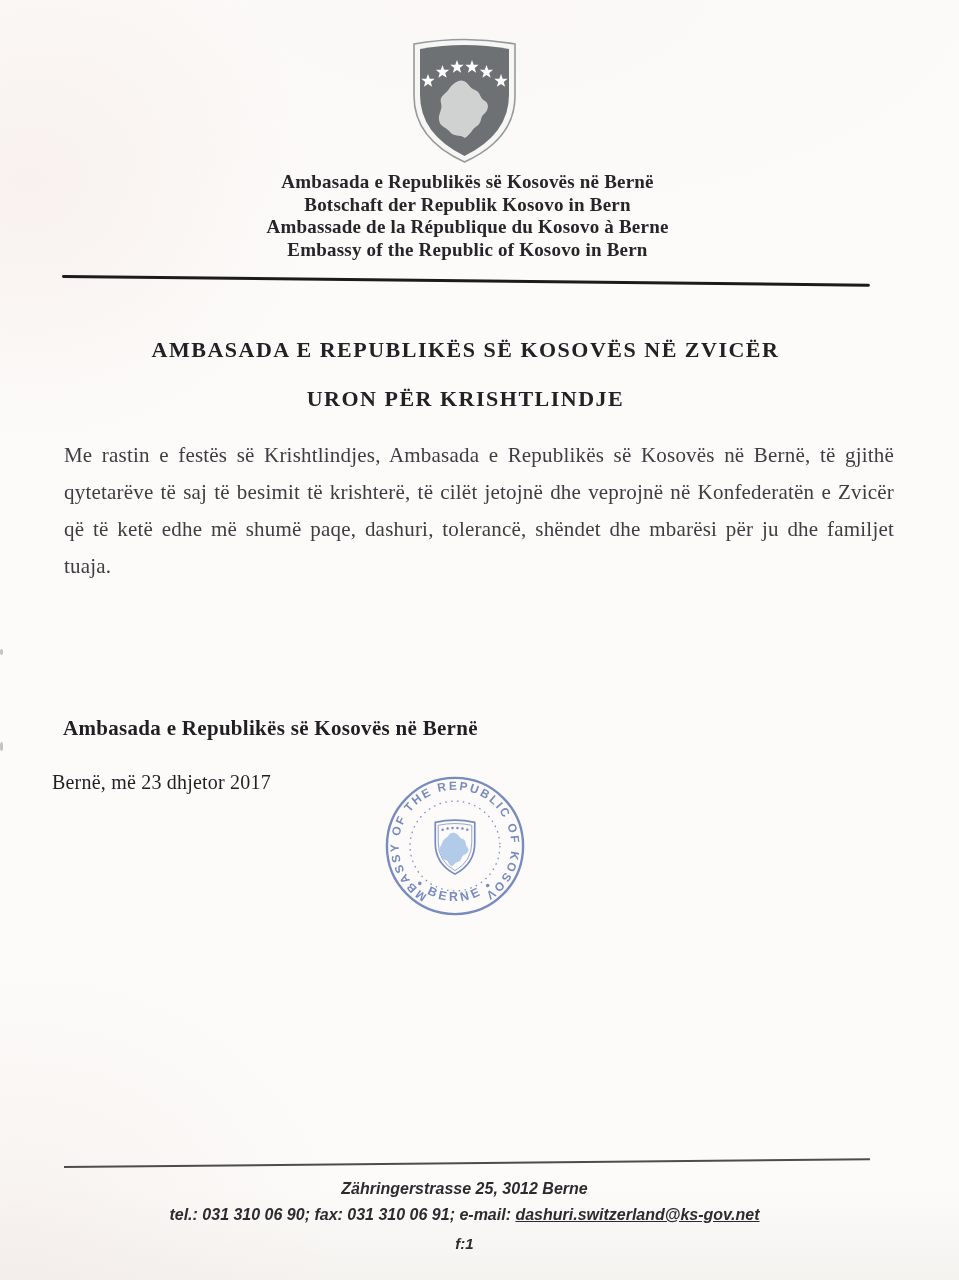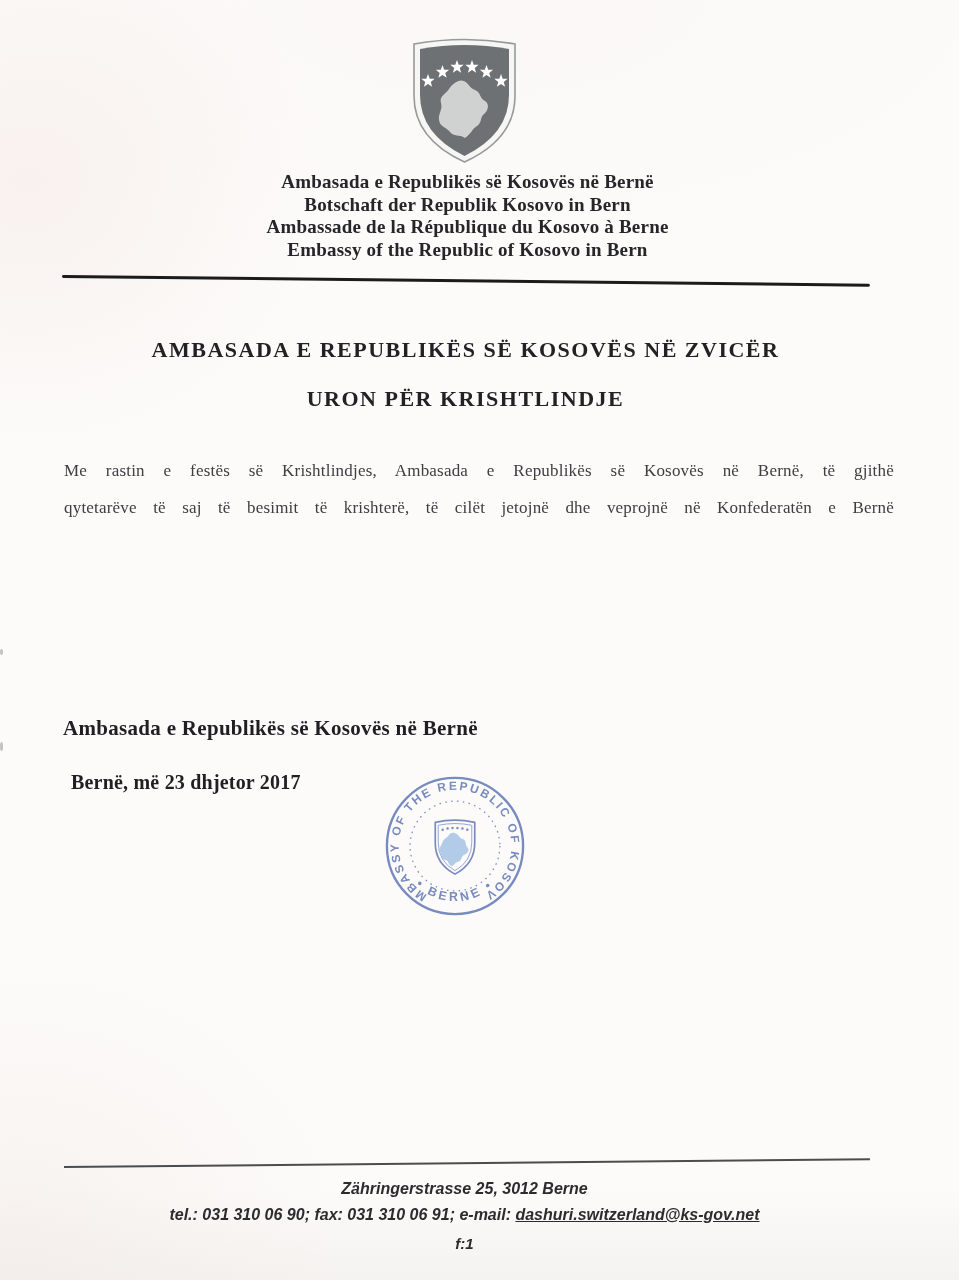--- a/index.html
+++ b/index.html
@@ -33,33 +33,33 @@
     border-radius:2px;
   }
   .doc-title{
     position:absolute;top:337px;left:0;width:100%;
     text-align:center;transform:translateX(-14px);
     font-weight:bold;font-size:22px;color:#222226;
     letter-spacing:1.5px;
   }
   .doc-title .t2{margin-top:23px;}
   .body-text{
-    position:absolute;top:452px;left:64px;width:830px;
-    font-size:17px;line-height:37px;color:#3d3d42;
+    position:absolute;top:437px;left:64px;width:830px;
+    font-size:21px;line-height:37px;color:#3d3d42;
     letter-spacing:.2px;
   }
   .body-text .bline{text-align:justify;text-align-last:justify;}
   .body-text .bline.last{text-align-last:left;}
   .sig-org{
     position:absolute;top:716px;left:63px;
     font-weight:bold;font-size:21px;color:#1f1f24;letter-spacing:.3px;
   }
   .sig-date{
-    position:absolute;top:771px;left:71px;
-    font-weight:bold;font-size:20px;color:#1f1f24;letter-spacing:.2px;
+    position:absolute;top:771px;left:52px;
+    font-weight:normal;font-size:20px;color:#1f1f24;letter-spacing:.2px;
   }
   .stamp{position:absolute;left:381px;top:772px;width:148px;height:148px;opacity:.92;}
   .stamp text{
     font-family:"Liberation Sans", sans-serif;
     fill:#6d82bb;
   }
   .stamp .arc-top{font-size:12px;letter-spacing:2.2px;font-weight:bold;}
   .stamp .arc-bottom{font-size:12.5px;letter-spacing:3.2px;font-weight:bold;}
   .rule-bottom{
     position:absolute;top:1166px;left:64px;width:806px;height:2.2px;
@@ -108,21 +108,22 @@
 
   <div class="rule-top"></div>
 
   <div class="doc-title">
     <div class="t1">AMBASADA E REPUBLIKËS SË KOSOVËS NË ZVICËR</div>
     <div class="t2">URON PËR KRISHTLINDJE</div>
   </div>
 
   <div class="body-text">
     <div class="bline">Me rastin e festës së Krishtlindjes, Ambasada e Republikës së Kosovës në Bernë, të gjithë</div>
-    <div class="bline">qytetarëve të saj të besimit të krishterë, të cilët jetojnë dhe veprojnë në Konfederatën e Bernë</div>
+    <div class="bline">qytetarëve të saj të besimit të krishterë, të cilët jetojnë dhe veprojnë në Konfederatën e Zvicër</div>
+    <div class="bline last">që të ketë edhe më shumë paqe, dashuri, tolerancë, shëndet dhe mbarësi për ju dhe familjet tuaja.</div>
   </div>
 
   <div class="sig-org">Ambasada e Republikës së Kosovës në Bernë</div>
   <div class="sig-date">Bernë, më 23 dhjetor 2017</div>
 
   <svg class="stamp" viewBox="0 0 150 150">
     <defs>
       <path id="arcTopPath" d="M42.3,121.7 A57,57 0 1 1 107.7,121.7" fill="none"></path>
       <path id="arcBottomPath" d="M26.5,103 A56,56 0 0 0 123.5,103" fill="none"></path>
     </defs>

